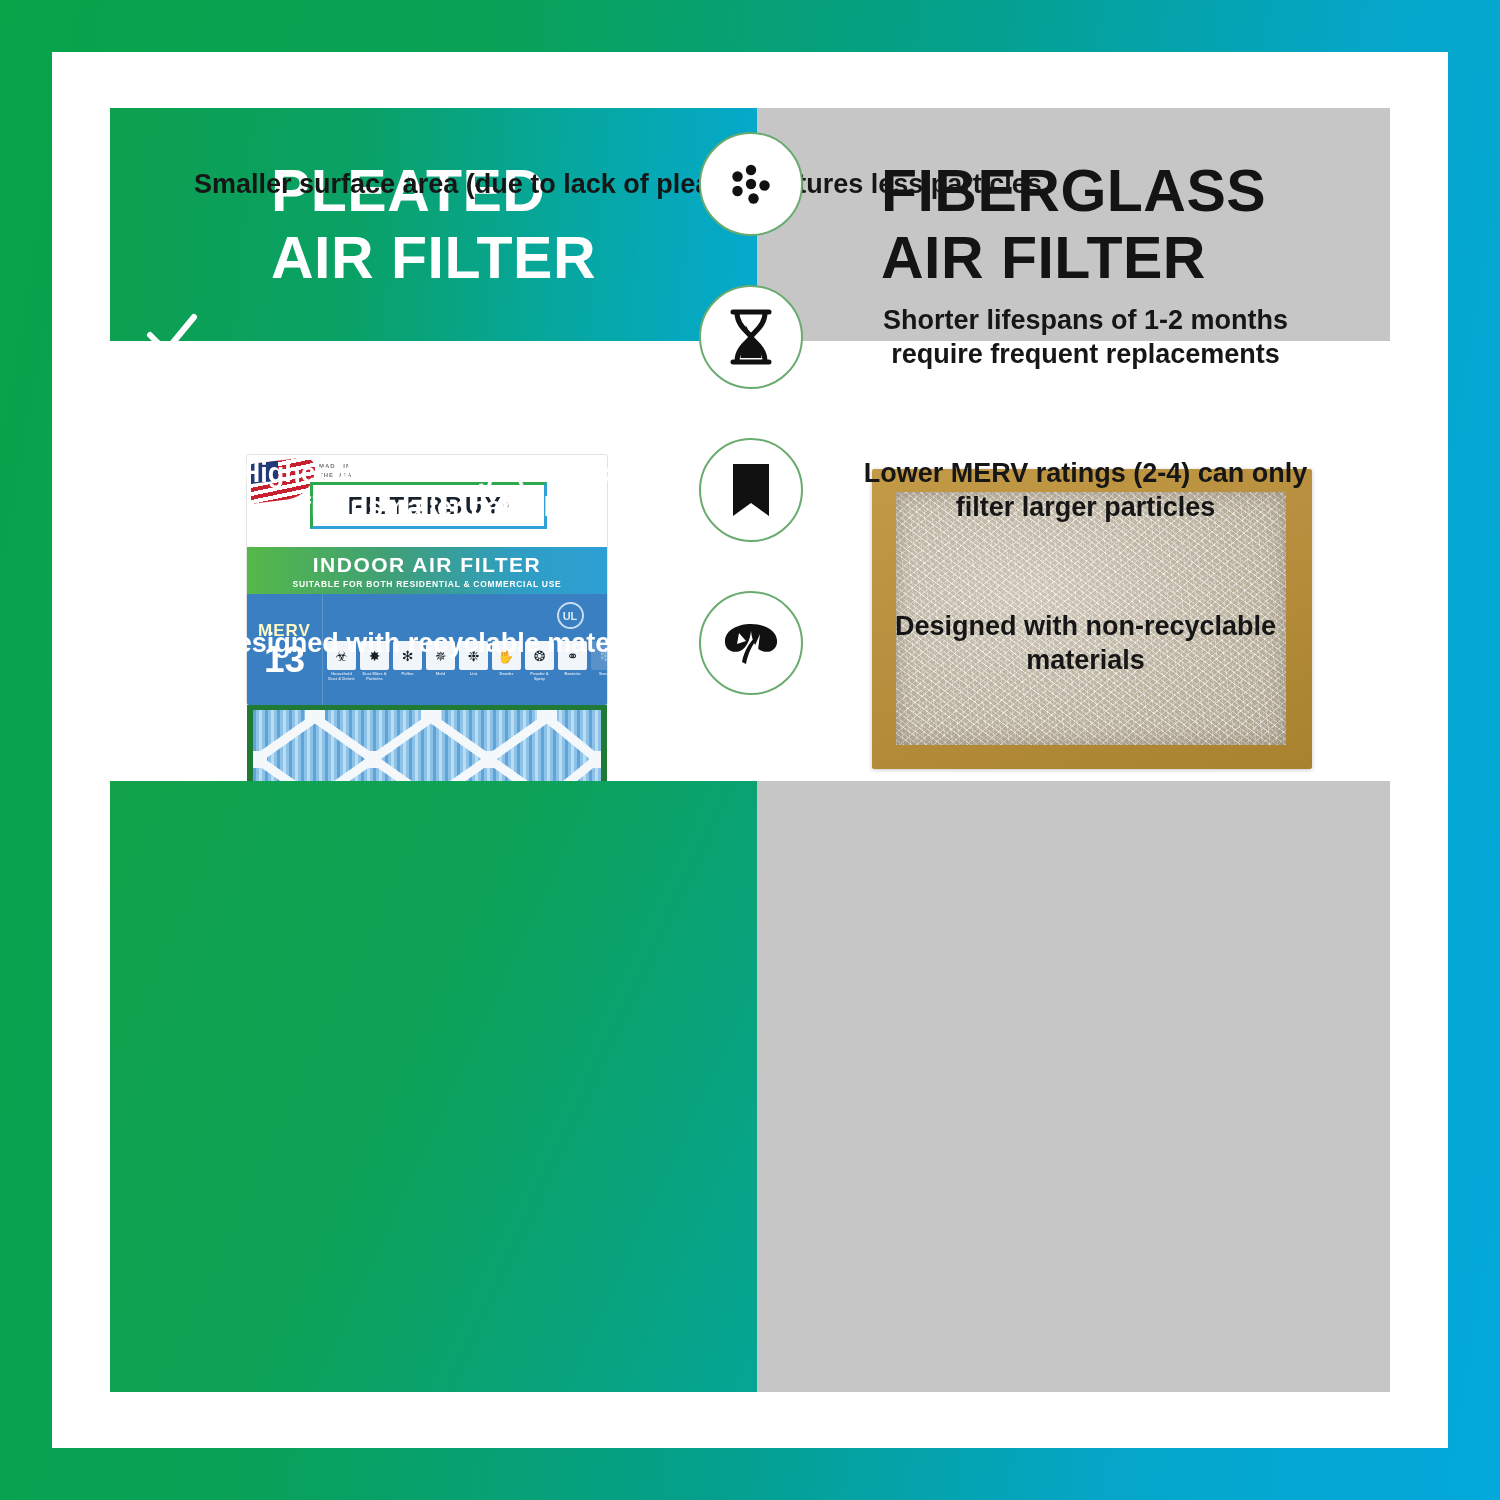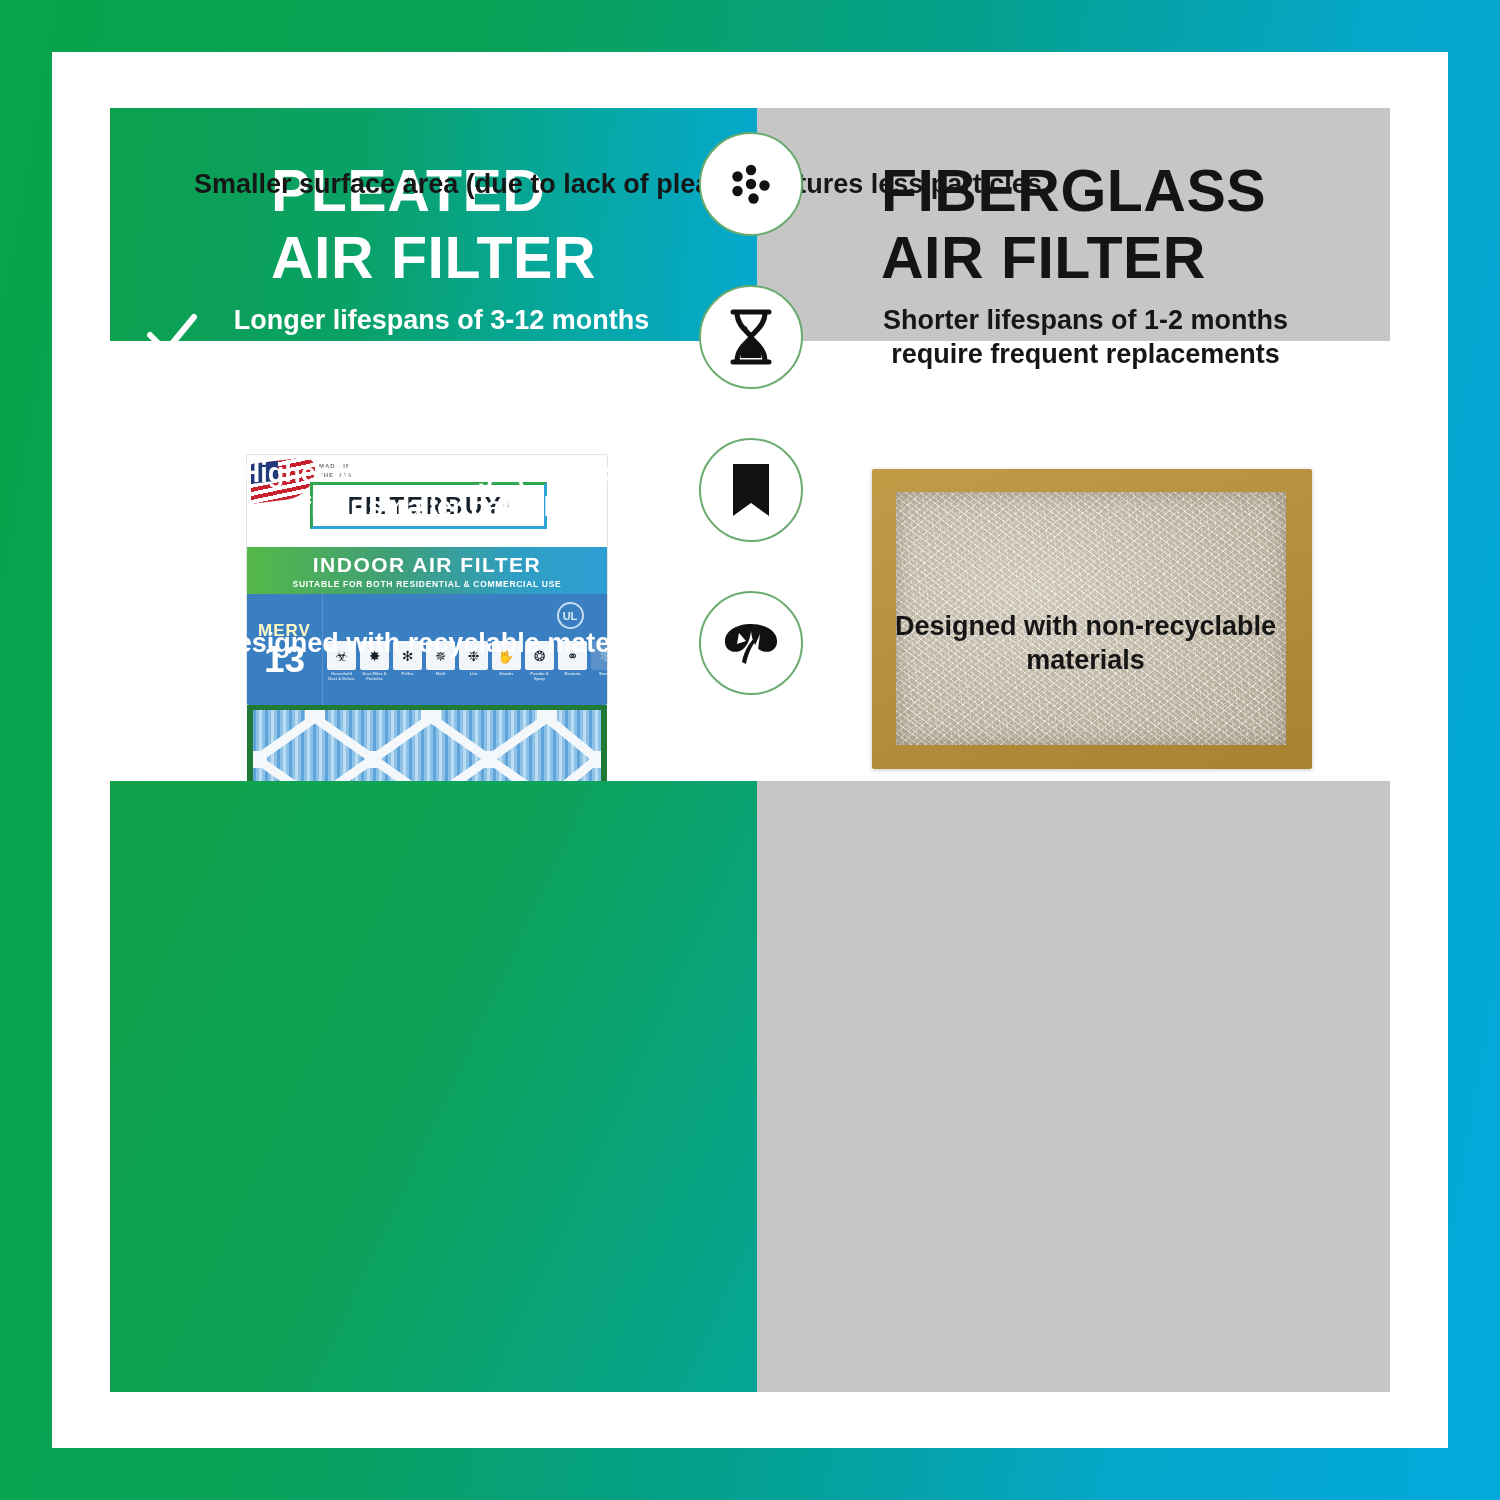--- a/index.html
+++ b/index.html
@@ -372,21 +372,20 @@
       <div class="cell-right">
         <div class="txt">Smaller surface area (due to lack of pleats) captures less particles</div>
       </div>
     </div>
 
     <div class="row">
       <div class="cell-left">
         <svg class="check" viewBox="0 0 56 56">
           <path d="M6,26 L22,42 L50,8" fill="none" stroke="#ffffff" stroke-width="6" stroke-linecap="round" stroke-linejoin="round"></path>
         </svg>
-        <div class="txt">Longer lifespans of 3-12 months result in less maintenance</div>
       </div>
       <div class="badge">
         <svg width="56" height="60" viewBox="0 0 56 60">
           <path d="M10,5 H46 M10,55 H46" stroke="#111" stroke-width="5" stroke-linecap="round"></path>
           <path d="M14,6 C14,20 28,27 28,30 C28,33 14,40 14,54
                    M42,6 C42,20 28,27 28,30 C28,33 42,40 42,54" fill="none" stroke="#111" stroke-width="5" stroke-linejoin="round"></path>
           <path d="M17.5,51 C17.5,41 26,33.5 28,32.5 C30,33.5 38.5,41 38.5,51 Z" fill="#111"></path>
           <path d="M24,20.5 C25.5,24 27,26.5 28,27.5 C26,26 23,23.5 22.5,18 Z" fill="#111"></path>
         </svg>
       </div>
@@ -400,20 +399,23 @@
         <svg class="check" viewBox="0 0 56 56">
           <path d="M6,26 L22,42 L50,8" fill="none" stroke="#ffffff" stroke-width="6" stroke-linecap="round" stroke-linejoin="round"></path>
         </svg>
         <div class="txt">Higher MERV ratings (8-13) can filter smaller particles</div>
       </div>
       <div class="badge">
         <svg width="48" height="58" viewBox="0 0 48 58">
           <path d="M6,3 H42 V55 L24,42 L6,55 Z" fill="#111"></path>
         </svg>
       </div>
+      <div class="cell-right">
+        <div class="txt">Lower MERV ratings (2-4) can only filter larger particles</div>
+      </div>
     </div>
 
     <div class="row">
       <div class="cell-left">
         <svg class="check" viewBox="0 0 56 56">
           <path d="M6,26 L22,42 L50,8" fill="none" stroke="#ffffff" stroke-width="6" stroke-linecap="round" stroke-linejoin="round"></path>
         </svg>
         <div class="txt">Designed with recyclable materials</div>
       </div>
       <div class="badge">

